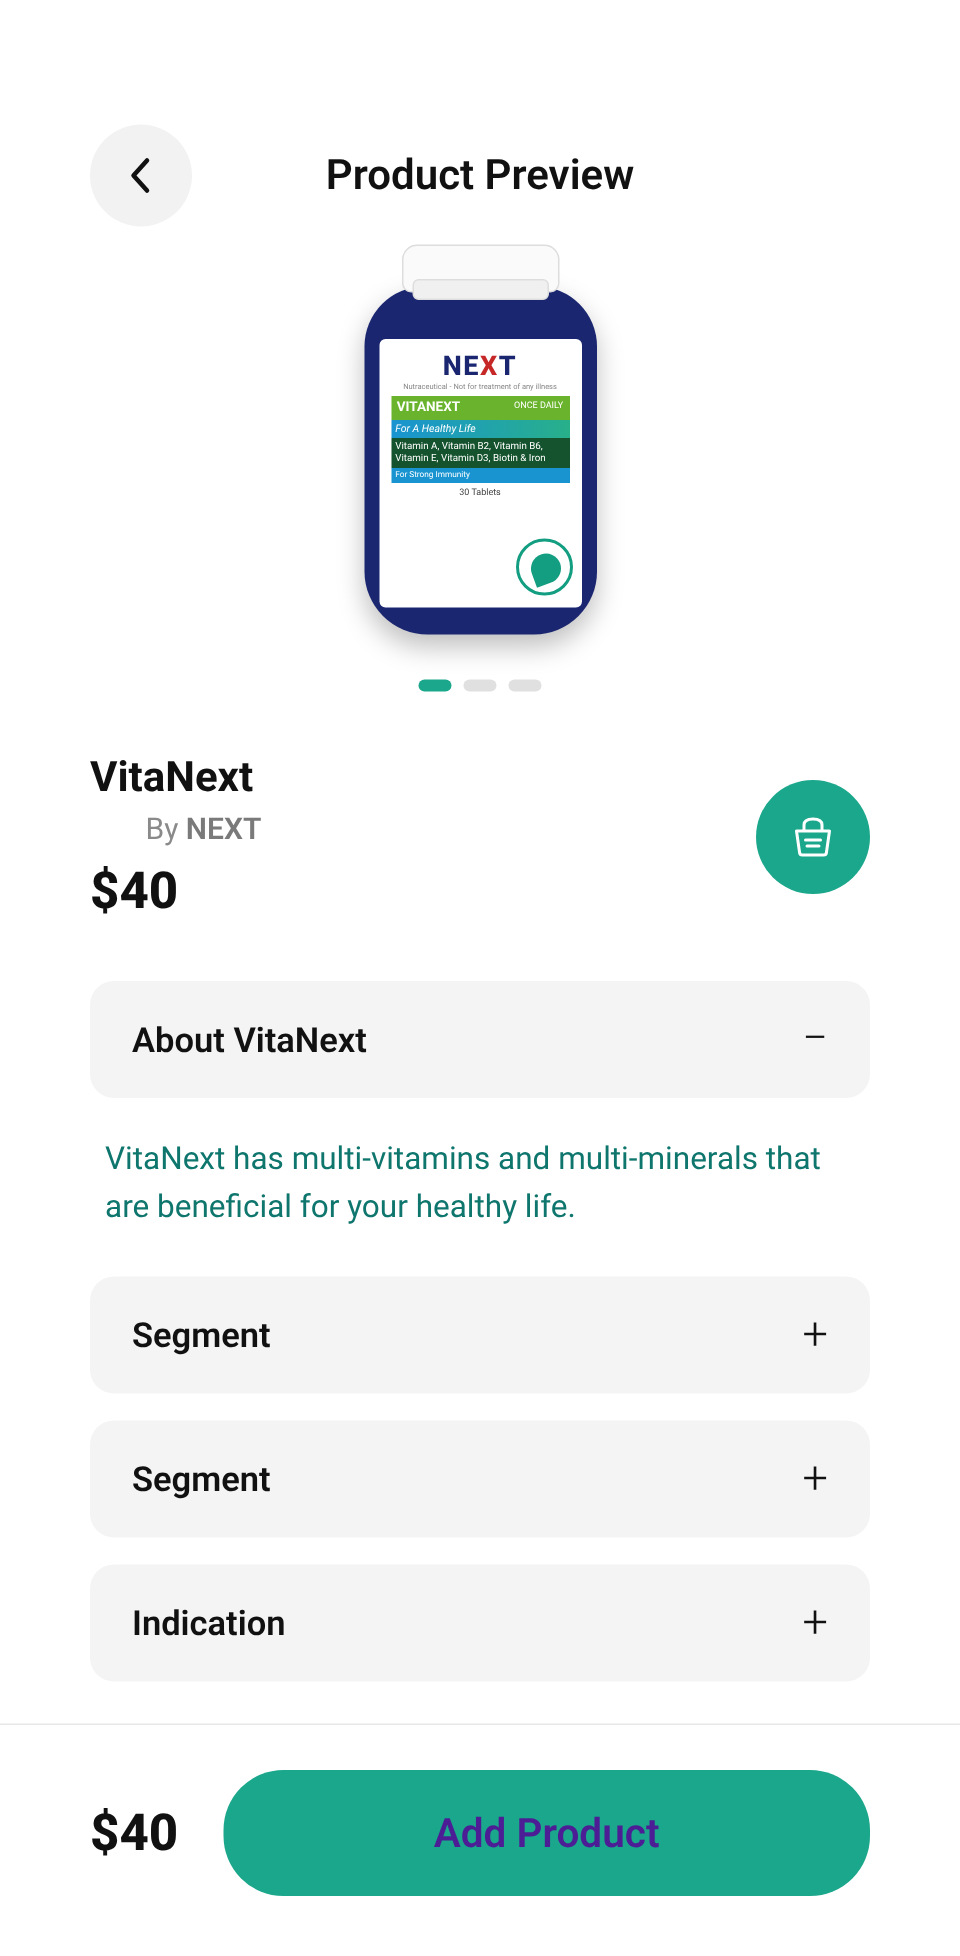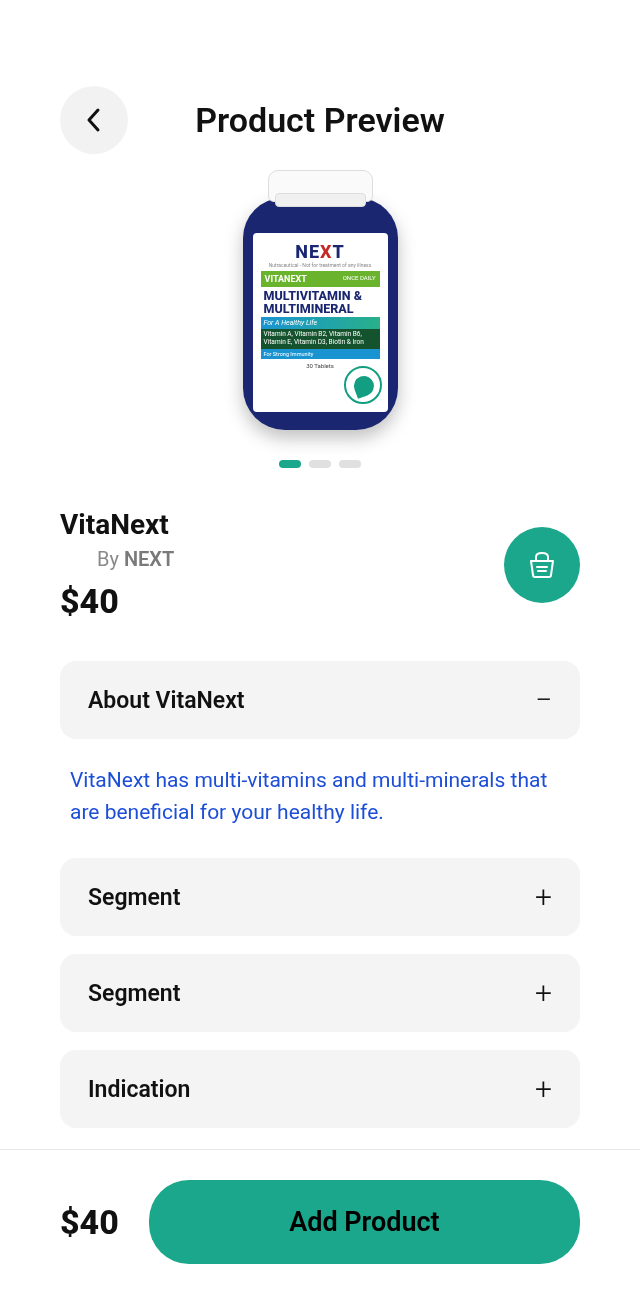--- a/index.html
+++ b/index.html
@@ -32,21 +32,21 @@
     display: flex;
     align-items: center;
     justify-content: center;
     cursor: pointer;
     position: absolute;
     left: 0;
   }
   .page-title {
     flex: 1;
     text-align: center;
-    font-size: 34px;
+    font-size: 28px;
     font-weight: 600;
     color: #111;
   }
   .product-image-wrap {
     display: flex;
     justify-content: center;
     margin-bottom: 20px;
   }
   .bottle {
     width: 165px;
@@ -204,41 +204,41 @@
     justify-content: space-between;
     align-items: center;
     margin-bottom: 18px;
     cursor:pointer;
     text-align:center;
   }
   .accordion-title { font-size: 23px; font-weight: 600; color:#111;}
   .accordion-icon { font-size: 30px; color:#111; font-weight:300; line-height:1;}
   .accordion-content {
     font-size: 21px;
-    color: #1d4ed8;
+    color: #0f766e;
     line-height: 1.5;
     padding: 0 10px;
     margin-bottom: 30px;
     margin-top: 8px;
   }
   .bottom-bar {
     position: absolute;
     bottom: 0; left:0; right:0;
     border-top: 1px solid #e8e8e8;
     padding: 30px 60px 40px 60px;
     display: flex;
     align-items: center;
     gap: 30px;
     background:#fff;
   }
   .bottom-price { font-size: 34px; font-weight: 800; color:#111;}
   .add-btn {
     flex: 1;
     background: #1aa78b;
-    color: #000000;
+    color: #4c1d95;
     font-size: 27px;
     font-weight: 600;
     border-radius: 40px;
     padding: 26px 0;
     text-align: center;
     cursor:pointer;
   }
 </style>
 </head>
 <body>
@@ -259,21 +259,20 @@
       <div class="bottle-body">
         <div class="label">
           <div class="label-brand">
             <span>NE</span><span class="x">X</span><span>T</span>
           </div>
           <div class="label-sub">Nutraceutical - Not for treatment of any illness</div>
           <div class="label-vitanext">
             <span>VITANEXT</span>
             <span>ONCE DAILY</span>
           </div>
-          <div class="label-multivit">MULTIVITAMIN &amp; MULTIMINERAL</div>
           <div class="label-healthy">For A Healthy Life</div>
           <div class="label-vitamins">Vitamin A, Vitamin B2, Vitamin B6, Vitamin E, Vitamin D3, Biotin &amp; Iron</div>
           <div class="label-bottom">For Strong Immunity</div>
           <div class="label-tablets">30 Tablets</div>
           <div class="label-figure"></div>
         </div>
       </div>
     </div>
   </div>
 

